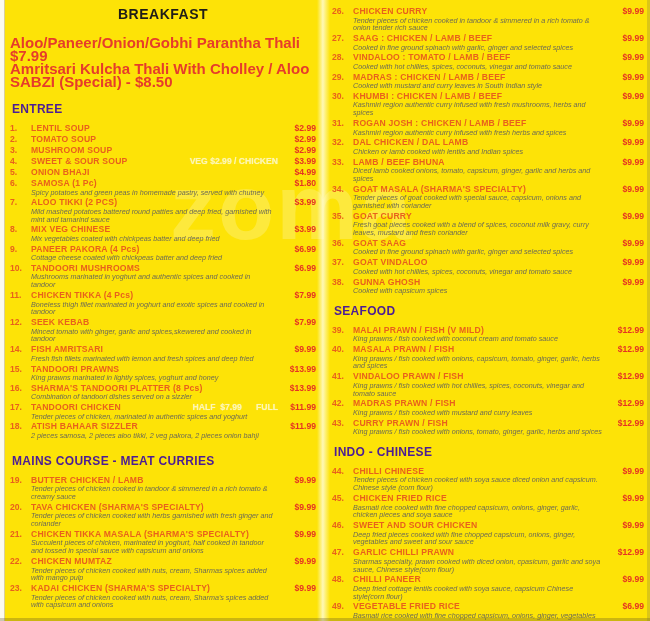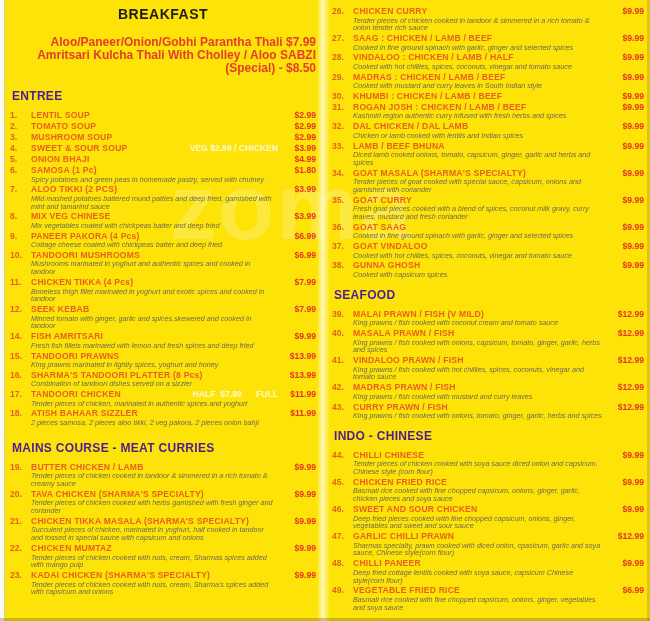--- a/index.html
+++ b/index.html
@@ -20,21 +20,21 @@
   .watermark {
     position:absolute; left:170px; top:155px; width:300px;
     font-size:92px; font-weight:bold; letter-spacing:2px;
     color:rgba(255,255,255,.22); pointer-events:none; user-select:none;
   }
   .col { position:absolute; top:0; }
   .col-left  { left:10px;  width:306px; padding-top:6px; }
   .col-right { left:332px; width:312px; padding-top:6px; }
 
   .bf-title { text-align:center; font-size:14px; font-weight:bold; color:#1f1d18; letter-spacing:.5px; margin-bottom:14px; }
-  .bf-sub   { text-align:right; font-size:12px; font-weight:bold; color:#e63c2b; line-height:13px; }
+  .bf-sub   { text-align:left; font-size:15px; font-weight:bold; color:#e63c2b; line-height:13px; }
 
   .sec-header { font-size:12px; font-weight:bold; color:#4c1d95; letter-spacing:.3px; margin:14px 0 7px 2px; }
   .col-right .sec-header { margin:9px 0 7px 2px; }
 
   .item { margin-bottom:1px; }
   .row  { display:flex; align-items:center; font-size:8.6px; line-height:10px; font-weight:bold; }
   .num  { width:21px; flex-shrink:0; color:#e8611c; }
   .name { color:#e8611c; letter-spacing:.2px; white-space:nowrap; }
   .mid  { color:#fdf6b4; margin-left:auto; white-space:pre; text-shadow:0 0 1px rgba(255,255,255,.5); }
   .spacer { flex:1; }
@@ -268,21 +268,21 @@
             <span class="num">27.</span>
             <span class="name">SAAG : CHICKEN / LAMB / BEEF</span>
             <span class="spacer"></span>
             <span class="price">$9.99</span>
           </div>
           <div class="desc">Cooked in fine ground spinach with garlic, ginger and selected spices</div>
         </div>
         <div class="item">
           <div class="row">
             <span class="num">28.</span>
-            <span class="name">VINDALOO : CHICKEN / LAMB / HALF</span>
+            <span class="name">VINDALOO : TOMATO / LAMB / BEEF</span>
             <span class="spacer"></span>
             <span class="price">$9.99</span>
           </div>
           <div class="desc">Cooked with hot chillies, spices, coconuts, vinegar and tomato sauce</div>
         </div>
         <div class="item">
           <div class="row">
             <span class="num">29.</span>
             <span class="name">MADRAS : CHICKEN / LAMB / BEEF</span>
             <span class="spacer"></span>
@@ -290,20 +290,21 @@
           </div>
           <div class="desc">Cooked with mustard and curry leaves in South Indian style</div>
         </div>
         <div class="item">
           <div class="row">
             <span class="num">30.</span>
             <span class="name">KHUMBI : CHICKEN / LAMB / BEEF</span>
             <span class="spacer"></span>
             <span class="price">$9.99</span>
           </div>
+          <div class="desc">Kashmiri region authentic curry infused with fresh mushrooms, herbs and spices</div>
         </div>
         <div class="item">
           <div class="row">
             <span class="num">31.</span>
             <span class="name">ROGAN JOSH : CHICKEN / LAMB / BEEF</span>
             <span class="spacer"></span>
             <span class="price">$9.99</span>
           </div>
           <div class="desc">Kashmiri region authentic curry infused with fresh herbs and spices</div>
         </div>

